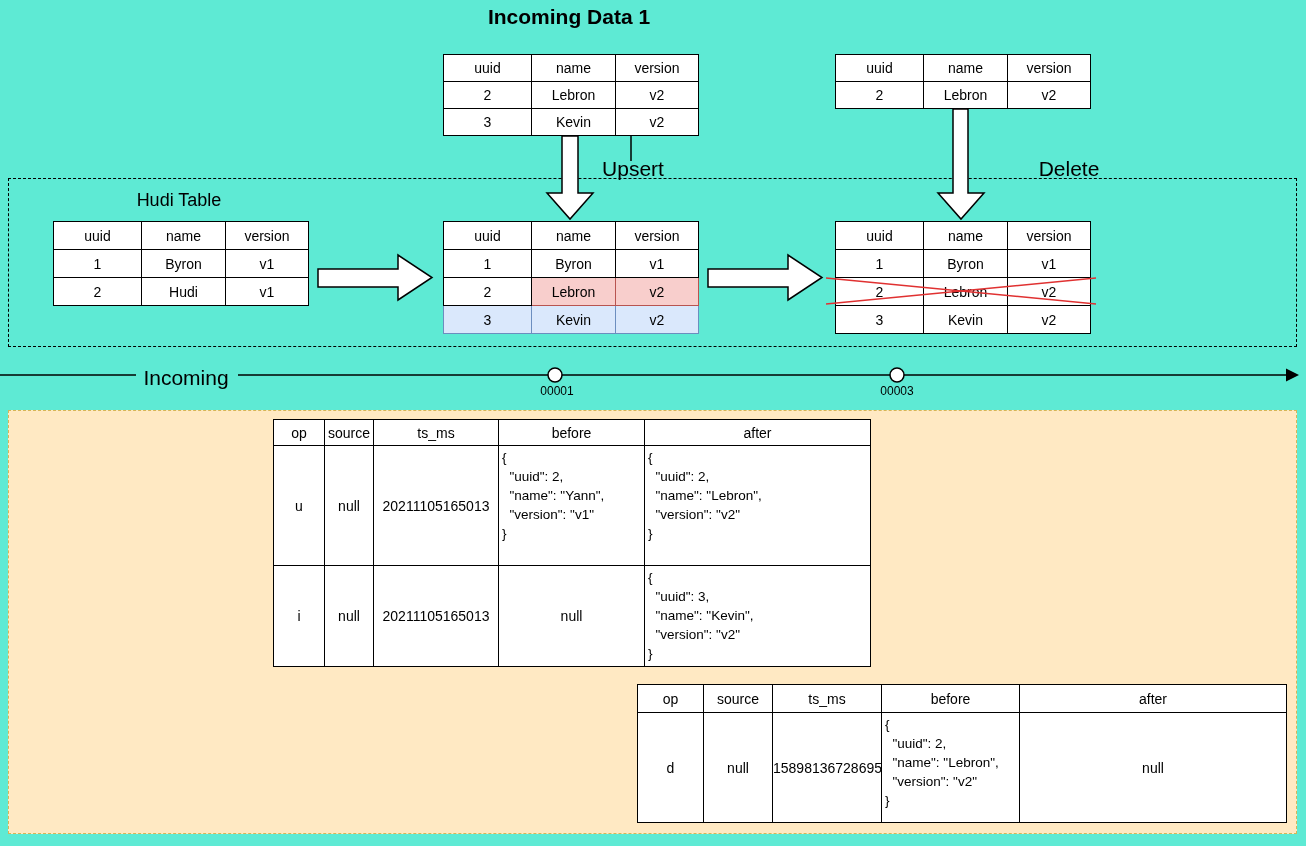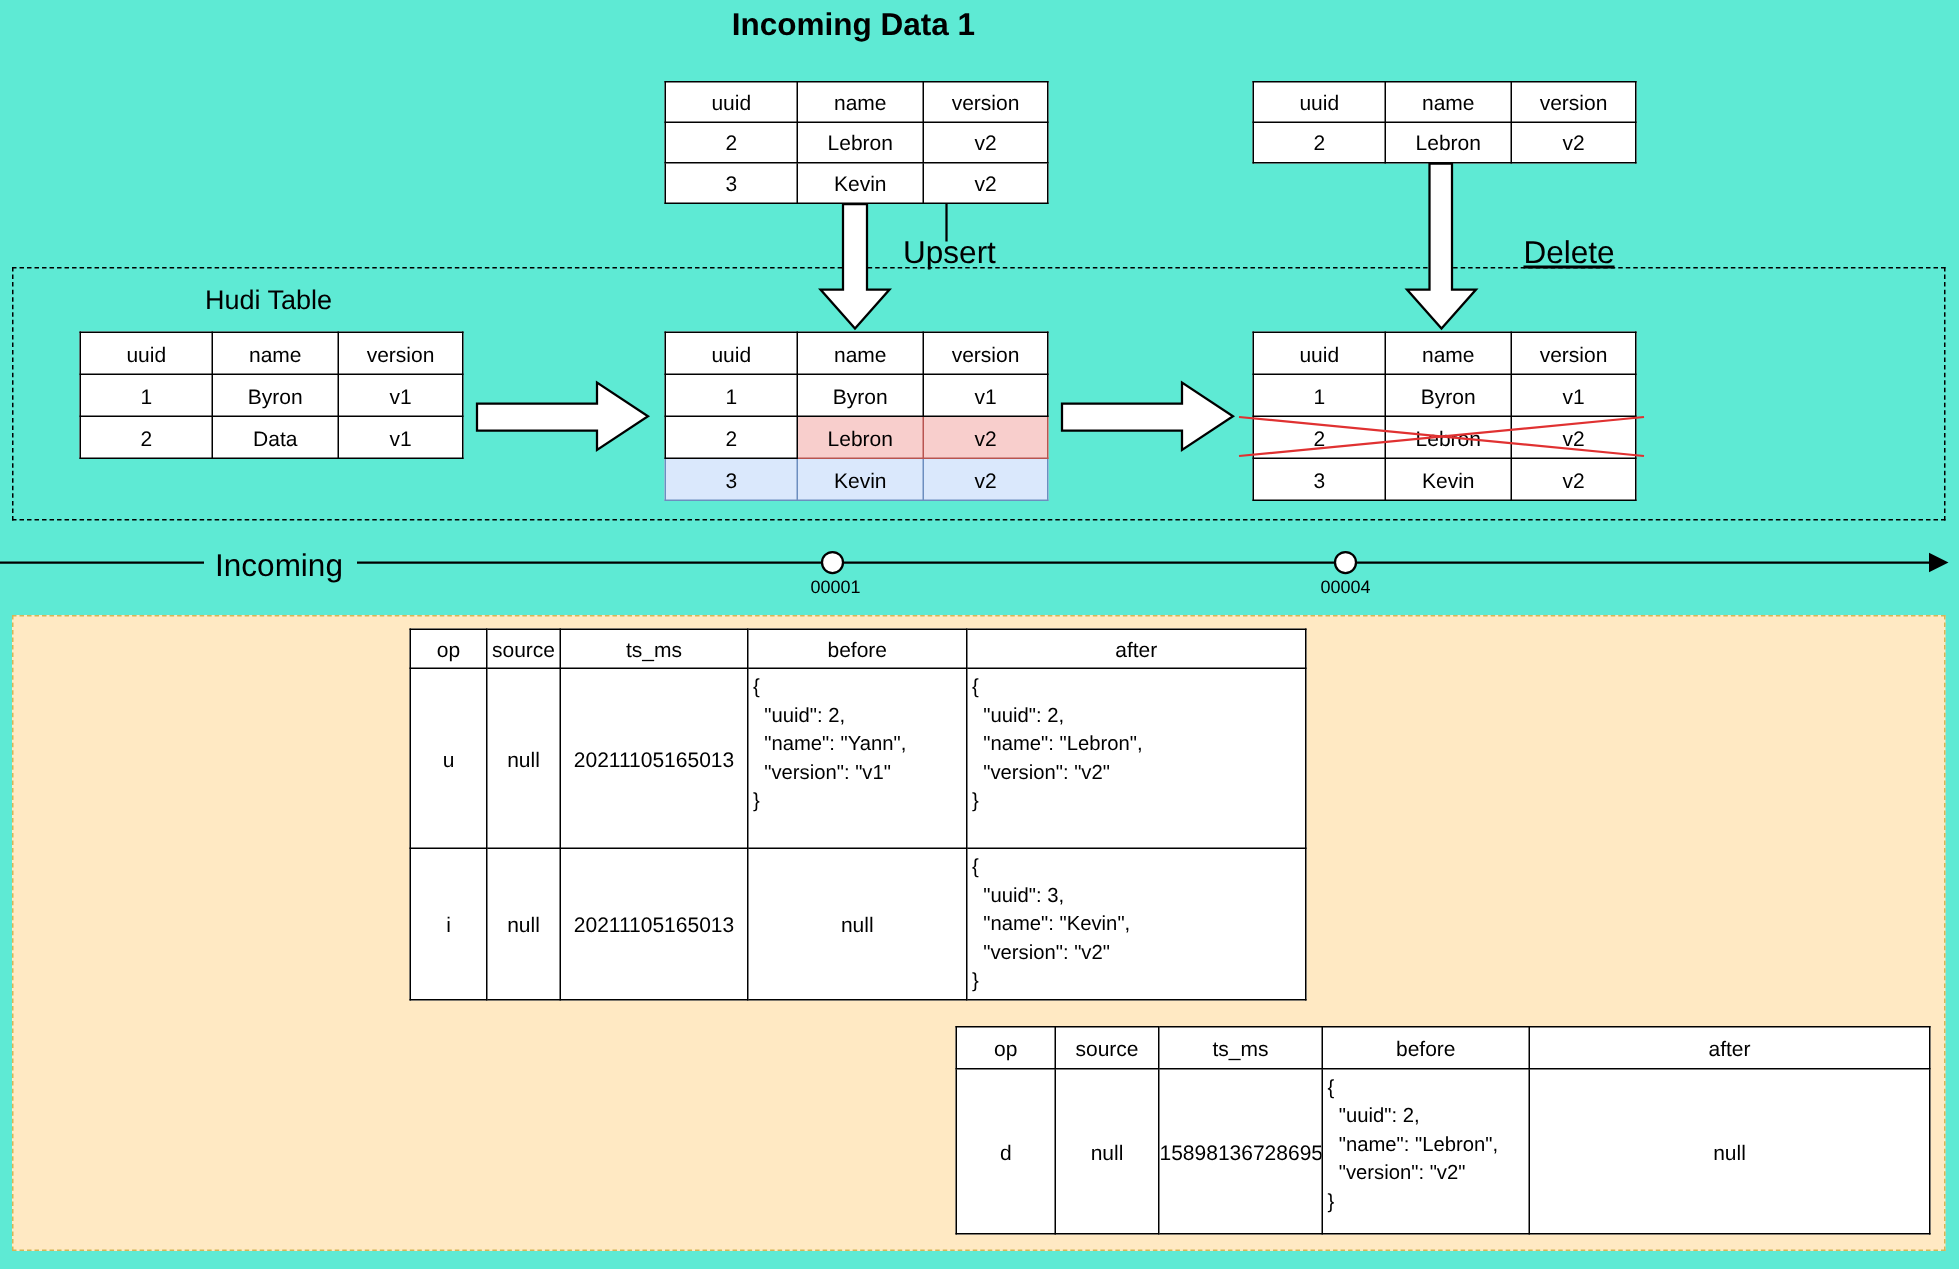--- a/index.html
+++ b/index.html
@@ -59,24 +59,24 @@
 <body>
 
 <div class="diagram">
 
   <div class="box hudi-box"></div>
   <div class="box changing-box"></div>
 
   <div class="lbl title" style="left:443px; top:5px; width:252px;">Incoming Data 1</div>
   <div class="lbl sub" style="left:79px; top:190px; width:200px;">Hudi Table</div>
   <div class="lbl ann" style="left:596px; top:157px; width:74px;">Upsert</div>
-  <div class="lbl ann" style="left:1009px; top:157px; width:74px;text-decoration:underline;">Delete</div>
+  <div class="lbl ann" style="left:1032px; top:157px; width:74px;">Delete</div>
   <div class="lbl ann" style="left:136px; top:366px; width:100px;">Incoming</div>
   <div class="lbl commit" style="left:515px; top:385px; width:84px;">00001</div>
-  <div class="lbl commit" style="left:855px; top:385px; width:84px;">00004</div>
+  <div class="lbl commit" style="left:855px; top:385px; width:84px;">00003</div>
   <div class="lbl sub" style="left:29px; top:517px; width:240px;">Hudi Changing Data</div>
 
   <table class="t-small t-27 t-incoming1">
       <thead>
         <tr>
           <th>uuid</th>
           <th>name</th>
           <th>version</th>
         </tr>
       </thead>
@@ -118,21 +118,21 @@
         </tr>
       </thead>
       <tbody>
         <tr>
           <td>1</td>
           <td>Byron</td>
           <td>v1</td>
         </tr>
         <tr>
           <td>2</td>
-          <td>Data</td>
+          <td>Hudi</td>
           <td>v1</td>
         </tr>
       </tbody>
     </table>
   <table class="t-small t-28 t-hudi1">
       <thead>
         <tr>
           <th>uuid</th>
           <th>name</th>
           <th>version</th>

